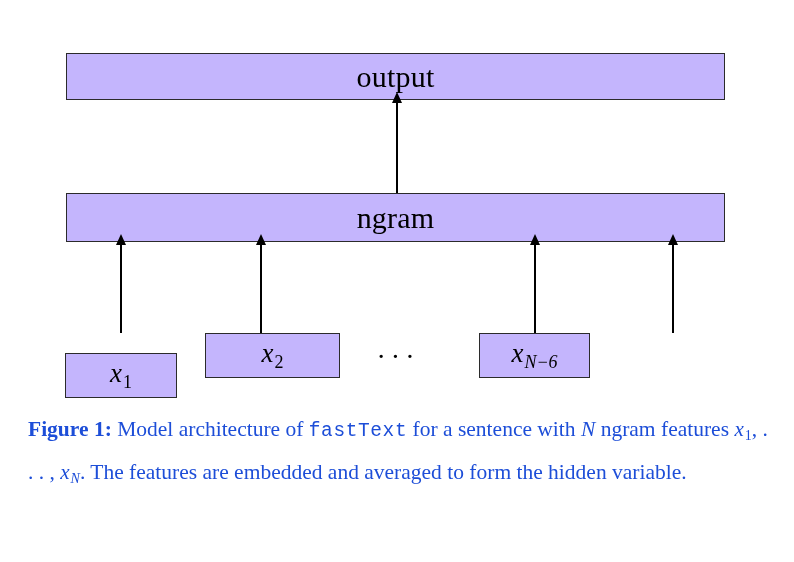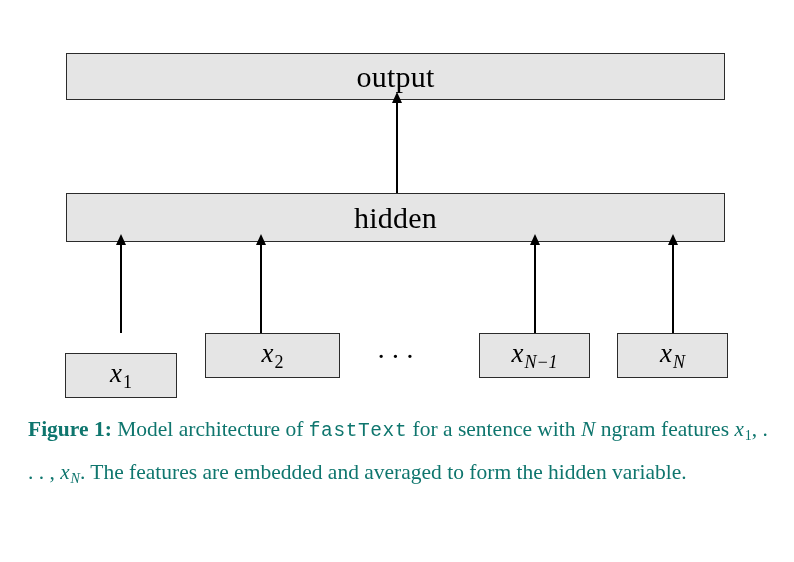--- a/index.html
+++ b/index.html
@@ -21,21 +21,21 @@
     left: 0; top: 0;
     width: 794px;
     height: 562px;
   }
 
   
   .node-box {
     position: absolute;
     box-sizing: border-box;
     border: 1.6px solid #2b2b2b;
-    background: #e5e5e5;
+    background: #c4b5fd;
     display: flex;
     align-items: center;
     justify-content: center;
     line-height: 1;
   }
   .node-box .node-label {
     font-family: "Liberation Serif", "DejaVu Serif", serif;
     font-size: 30px;
     color: #000000;
     letter-spacing: 0.2px;
@@ -124,21 +124,21 @@
   }
 
   
   #caption {
     position: absolute;
     left: 28px;
     top: 411px;
     width: 748px;
     font-size: 21.5px;
     line-height: 37px;
-    color: #0f766e;
+    color: #1d4ed8;
     text-align: left;
   }
   #caption .caption-label {
     font-weight: bold;
   }
   #caption .mono {
     font-family: "Liberation Mono", "DejaVu Sans Mono", monospace;
     font-size: 19.5px;
     letter-spacing: 0.6px;
   }
@@ -158,39 +158,36 @@
 
 <div id="figure-root">
 
   <div class="node-box" id="output-box">
     <span class="node-label">output</span>
   </div>
 
   <div class="arrow" id="arrow-hidden-to-output"></div>
 
   <div class="node-box" id="hidden-box">
-    <span class="node-label">hidden</span>
+    <span class="node-label">ngram</span>
   </div>
 
   <div class="arrow arrow-input" id="arrow-input-1"></div>
   <div class="arrow arrow-input" id="arrow-input-2"></div>
   <div class="arrow arrow-input" id="arrow-input-3"></div>
   <div class="arrow arrow-input" id="arrow-input-4"></div>
 
   <div class="node-box input-box" id="input-box-1">
     <span class="mathvar"><span>x</span><span class="sub">1</span></span>
   </div>
   <div class="node-box input-box" id="input-box-2">
     <span class="mathvar"><span>x</span><span class="sub">2</span></span>
   </div>
 
   <div id="input-ellipsis">···</div>
 
   <div class="node-box input-box" id="input-box-3">
-    <span class="mathvar"><span>x</span><span class="sub italic-sub">N−1</span></span>
-  </div>
-  <div class="node-box input-box" id="input-box-4">
-    <span class="mathvar"><span>x</span><span class="sub italic-sub">N</span></span>
+    <span class="mathvar"><span>x</span><span class="sub italic-sub">N−6</span></span>
   </div>
 
   <div id="caption"><span class="caption-label">Figure 1:</span><span> Model architecture of </span><span class="mono">fastText</span><span> for a sentence with </span><span class="italic-n">N</span><span> ngram features </span><span class="mathvar"><span>x</span><span class="sub">1</span></span><span>, . . . , </span><span class="mathvar"><span>x</span><span class="sub italic-sub">N</span></span><span>. The features are embedded and averaged to form the hidden variable.</span></div>
 
 </div>
 
 </body></html>

